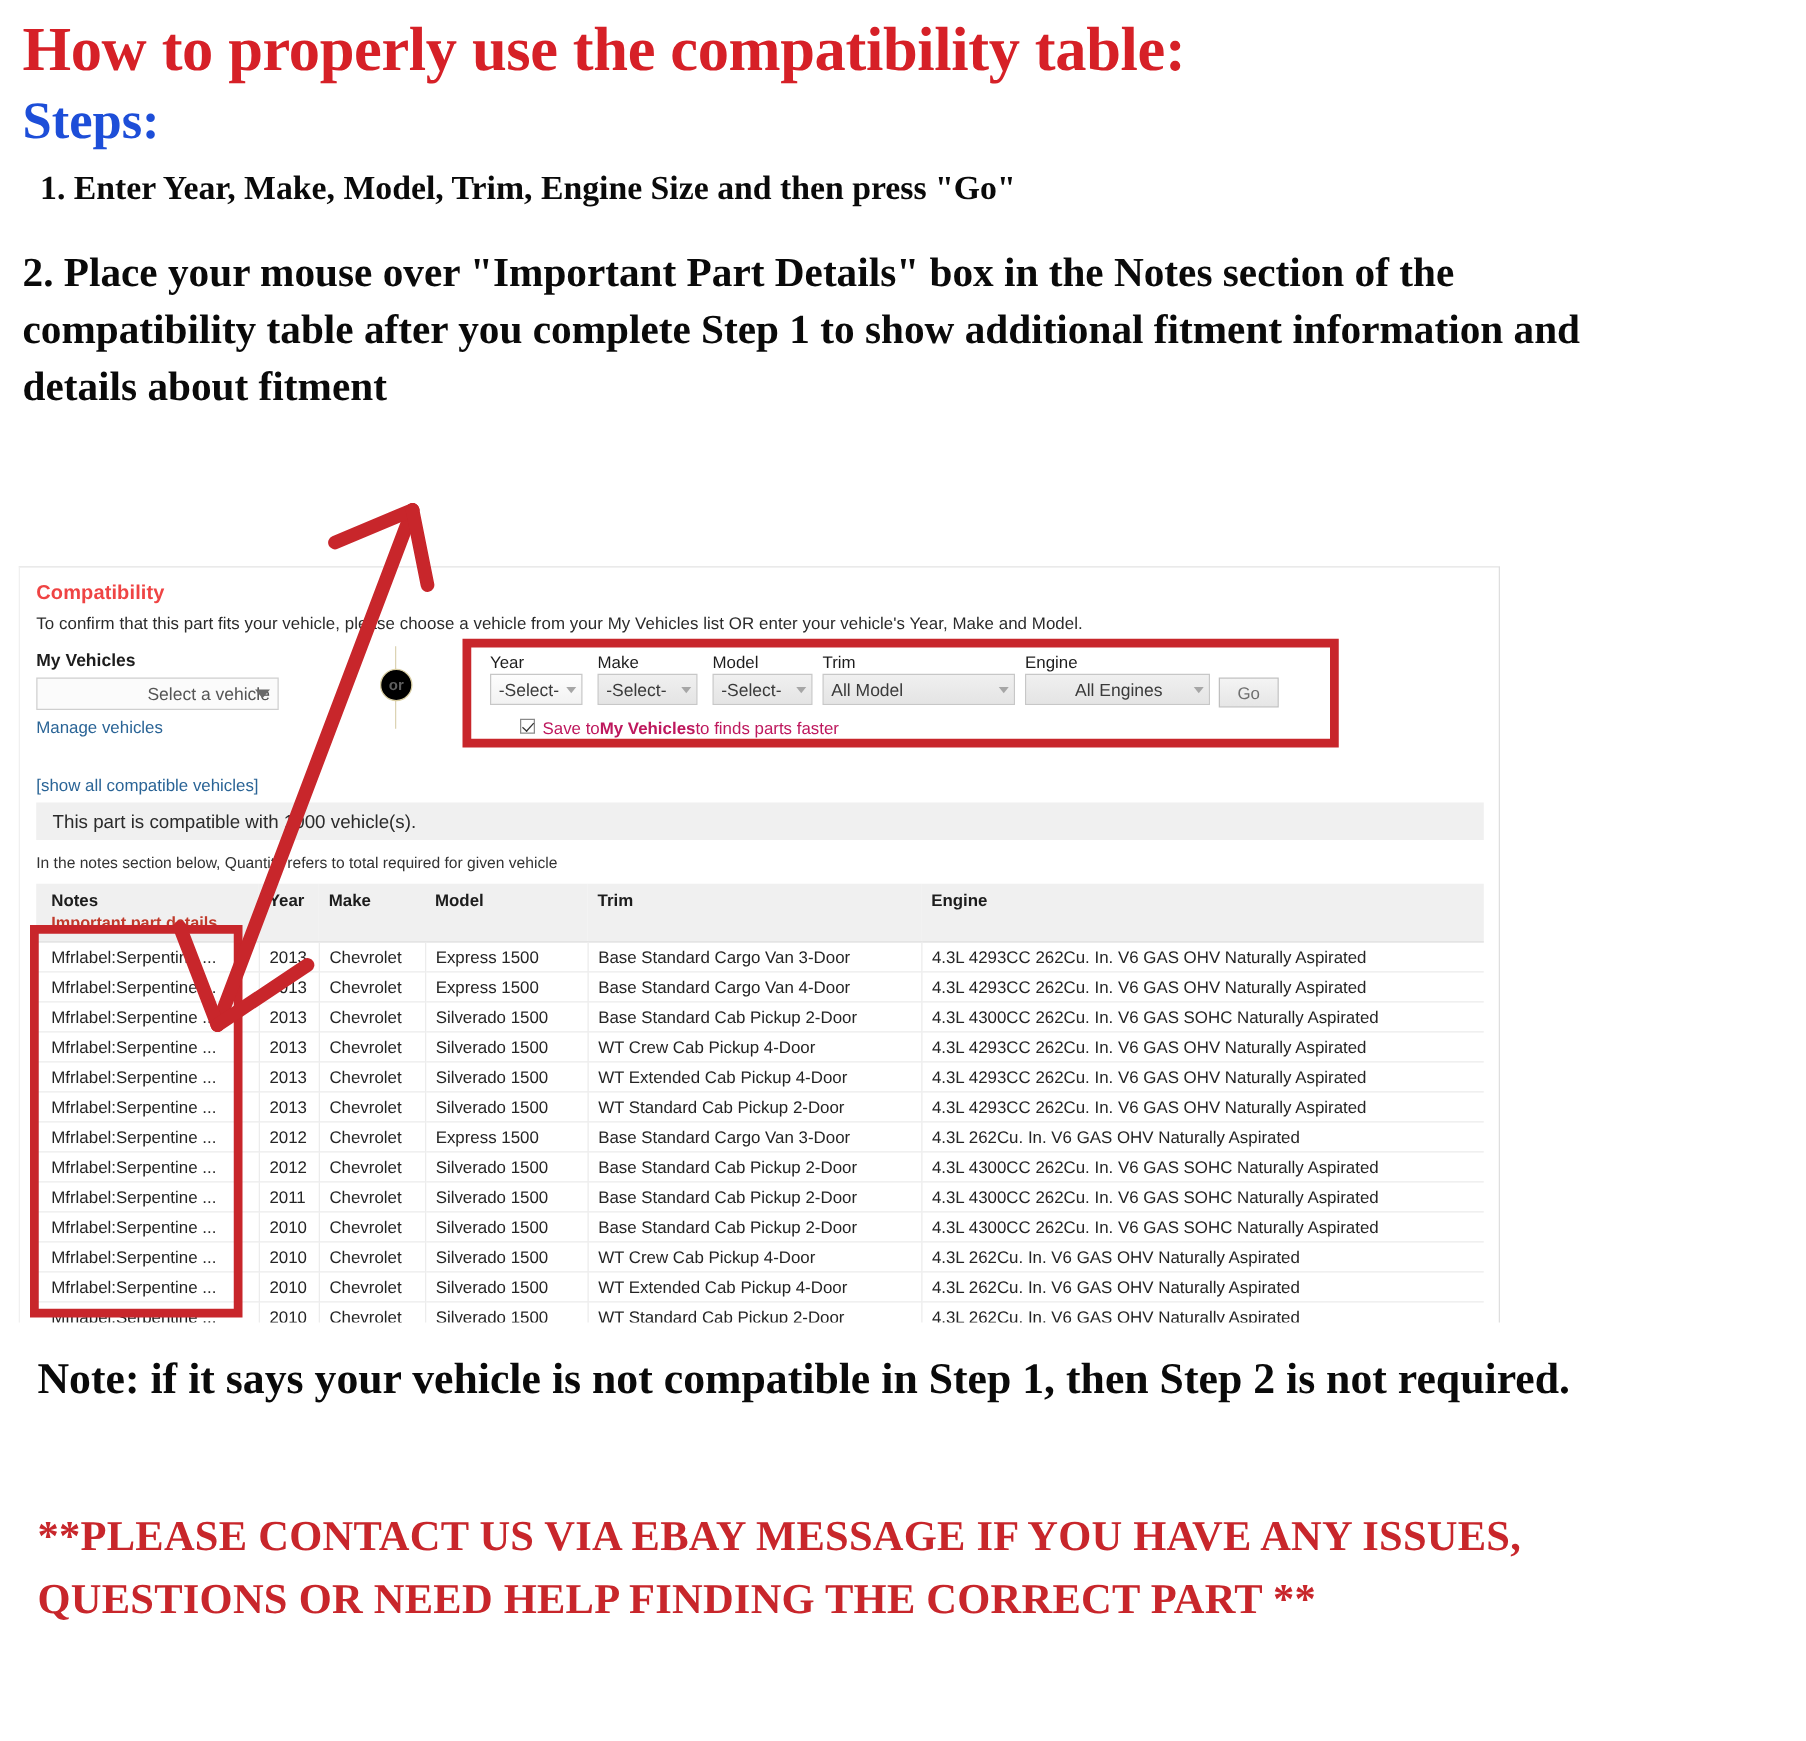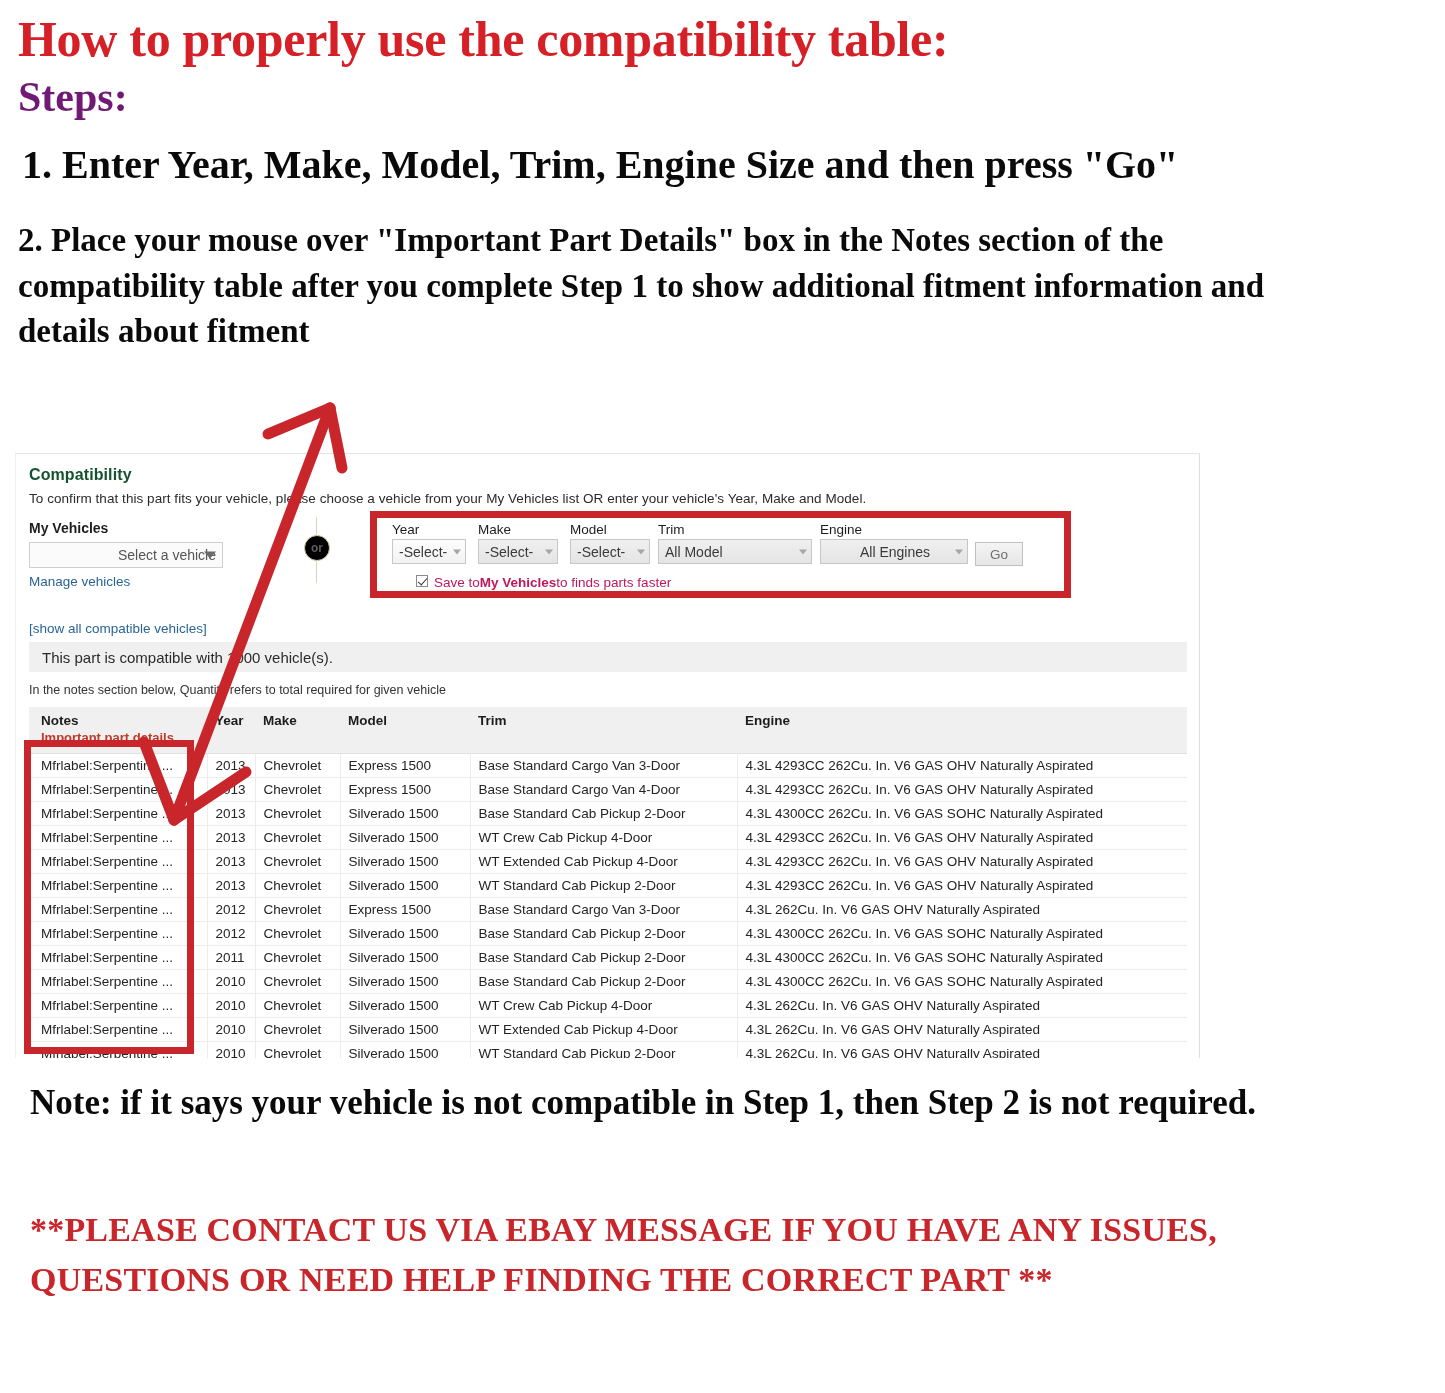--- a/index.html
+++ b/index.html
@@ -31,31 +31,31 @@
     color: #D62027;
     line-height: 1.08;
     letter-spacing: -0.3px;
     margin: 0 0 8px 0;
     white-space: nowrap;
   }
   .steps-label {
     font-family: "Liberation Serif", serif;
     font-weight: bold;
     font-size: 42px;
-    color: #701a75;
+    color: #1d4ed8;
     line-height: 1.12;
-    margin: 0 0 20px 0;
+    margin: 0 0 6px 0;
   }
   .step-line {
     font-family: "Liberation Serif", serif;
     font-weight: bold;
-    font-size: 40px;
+    font-size: 27px;
     color: #0a0a0a;
     line-height: 1.18;
-    margin: 4px;
+    margin: 14px;
     white-space: nowrap;
   }
   .step-block {
     font-family: "Liberation Serif", serif;
     font-weight: bold;
     font-size: 33px;
     color: #0a0a0a;
     line-height: 1.38;
     margin: 30px 0 0 0;
     width: 1320px;
@@ -73,21 +73,21 @@
     border-left: 1px solid #f0f0f0;
     border-right: 1px solid #dedede;
     overflow: hidden;
   }
   .compat-title {
     position: absolute;
     left: 13px;
     top: 12px;
     font-size: 16px;
     font-weight: bold;
-    color: #14532d;
+    color: #ef4444;
     letter-spacing: 0.1px;
   }
   .compat-sub {
     position: absolute;
     left: 13px;
     top: 37px;
     font-size: 13.5px;
     color: #2b2b2b;
     letter-spacing: 0.05px;
   }

